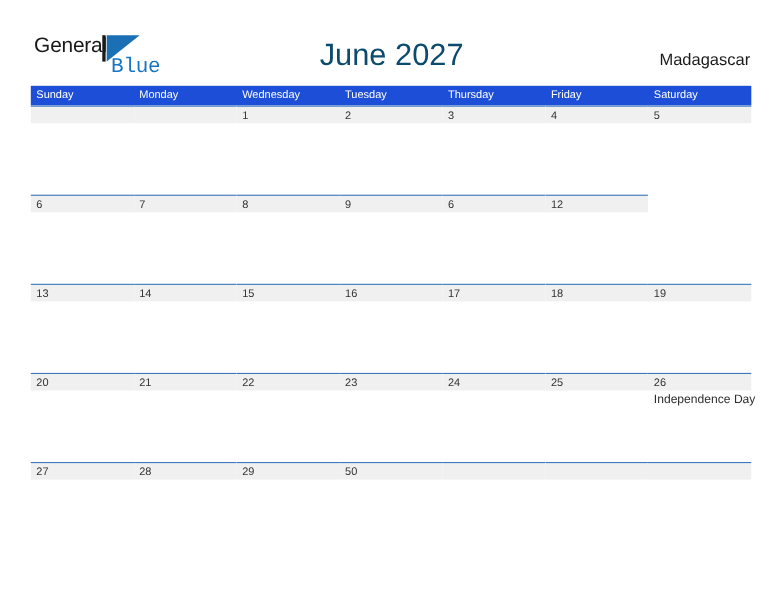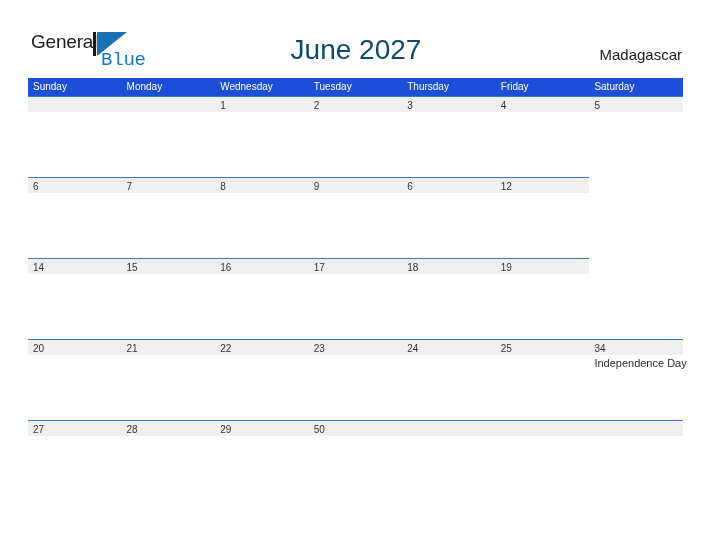--- a/index.html
+++ b/index.html
@@ -272,20 +272,25 @@
           </div>
           <div class="day-cell">
             <div class="day-band">
               <span class="day-number">12</span>
             </div>
           </div>
         </div>
         <div class="week-row">
           <div class="day-cell">
             <div class="day-band">
+              <span class="day-number">13</span>
+            </div>
+          </div>
+          <div class="day-cell">
+            <div class="day-band">
               <span class="day-number">14</span>
             </div>
           </div>
           <div class="day-cell">
             <div class="day-band">
               <span class="day-number">15</span>
             </div>
           </div>
           <div class="day-cell">
             <div class="day-band">
@@ -334,21 +339,21 @@
               <span class="day-number">24</span>
             </div>
           </div>
           <div class="day-cell">
             <div class="day-band">
               <span class="day-number">25</span>
             </div>
           </div>
           <div class="day-cell">
             <div class="day-band">
-              <span class="day-number">34</span>
+              <span class="day-number">26</span>
             </div>
             <div class="day-events">
               <div class="event-text">Independence Day</div>
             </div>
           </div>
         </div>
         <div class="week-row last">
           <div class="day-cell">
             <div class="day-band">
               <span class="day-number">27</span>

